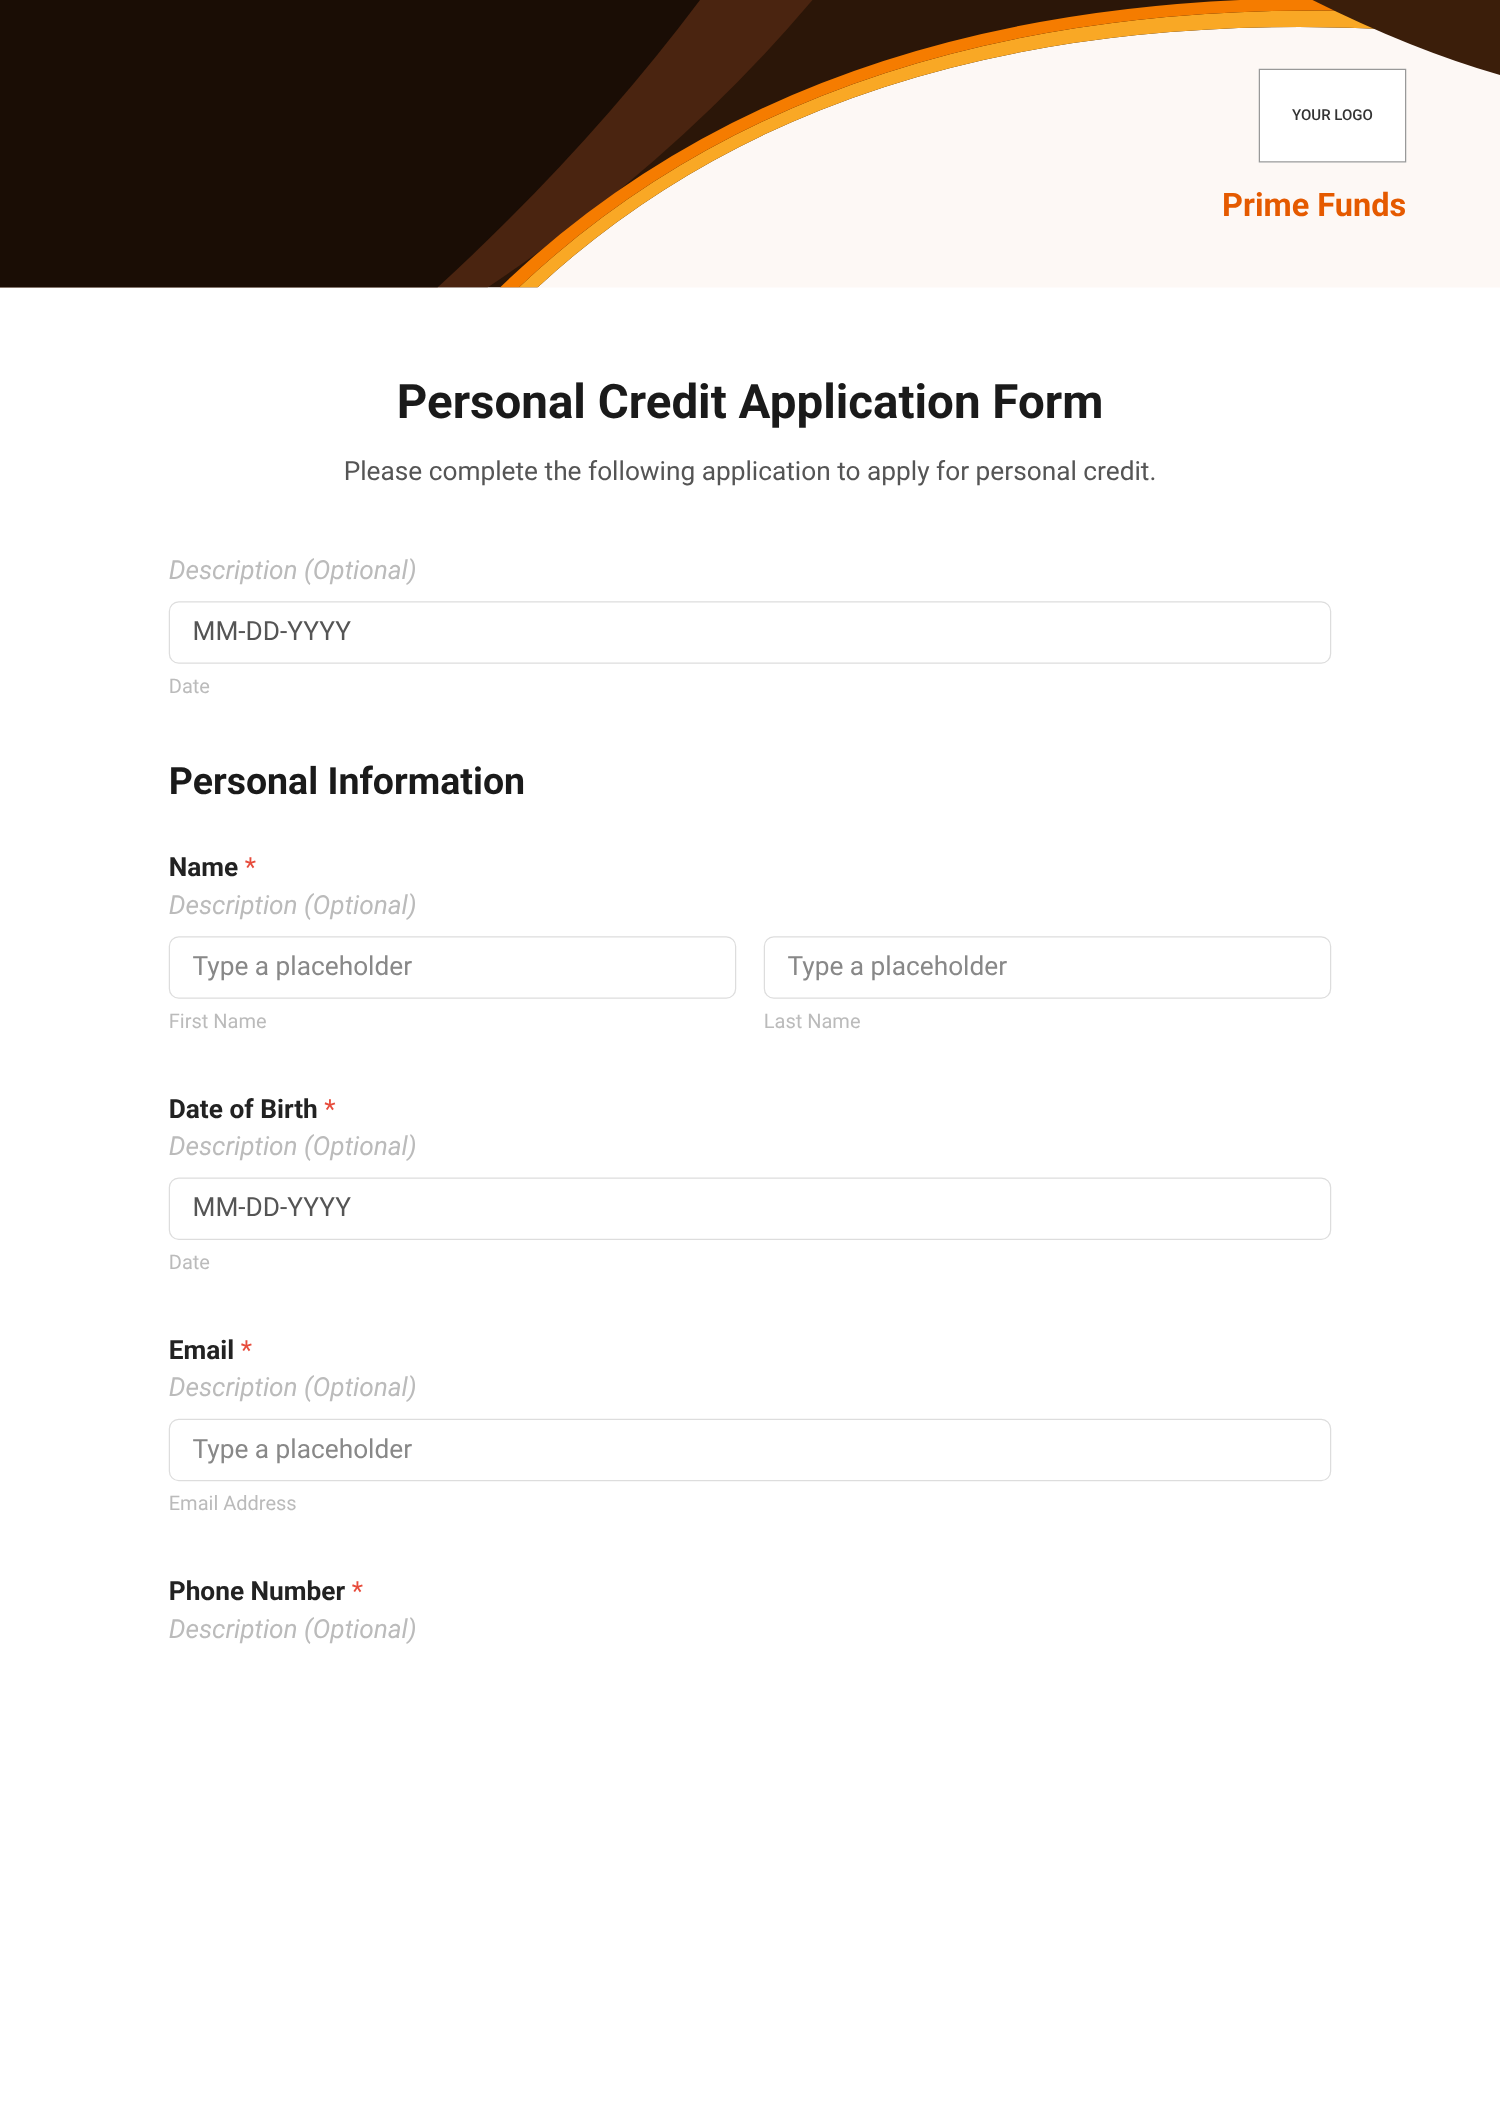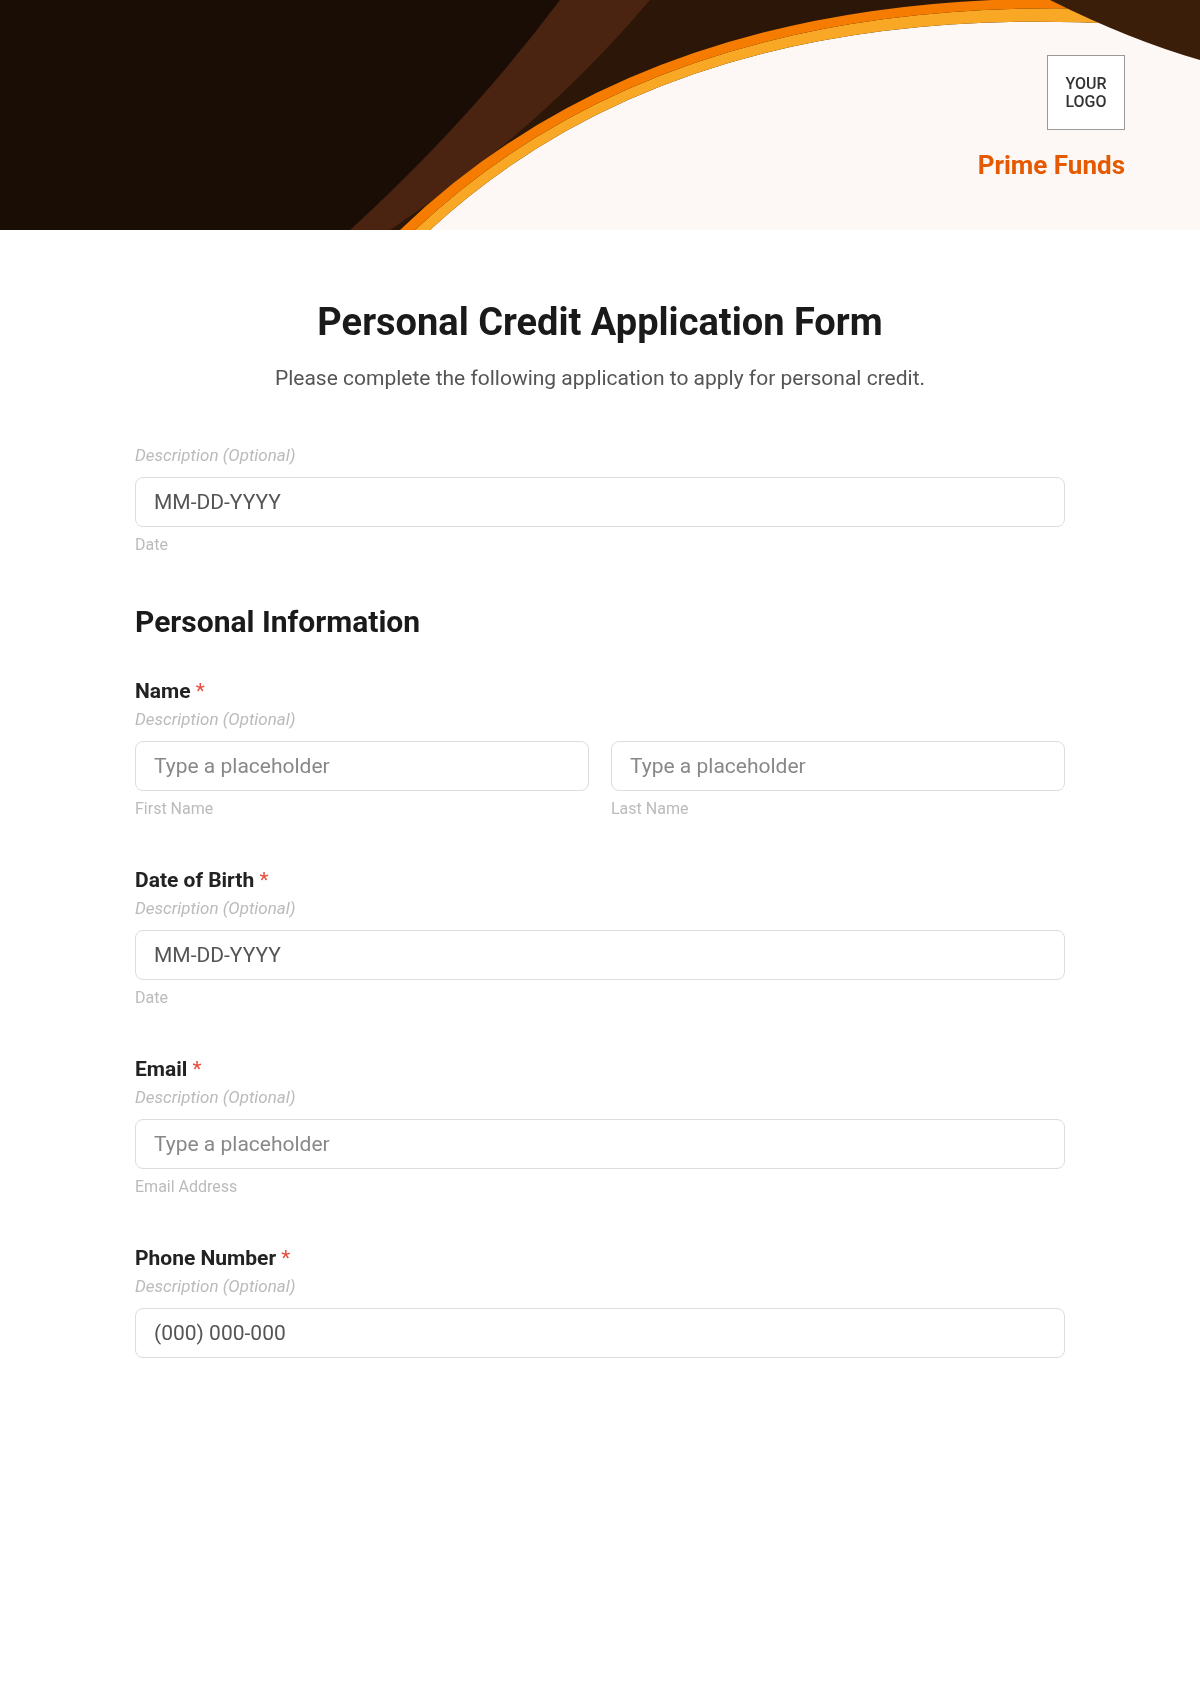--- a/index.html
+++ b/index.html
@@ -22,28 +22,28 @@
     left: 65px;
     color: #fff;
     font-size: 17px;
     line-height: 1.7;
     z-index: 10;
   }
   .logo-box {
     position: absolute;
     top: 55px;
     right: 75px;
-    width: 78px;
+    width: 118px;
     height: 75px;
     background: #fff;
     border: 1px solid #999;
     display: flex;
     align-items: center;
     justify-content: center;
-    font-size: 16px;
+    font-size: 12px;
     line-height: 1.1;
     text-align: center;
     color: #333;
     font-weight: 500;
     z-index: 10;
   }
   .brand {
     position: absolute;
     top: 150px;
     right: 75px;
@@ -72,21 +72,21 @@
   }
   .field { margin-bottom: 50px; }
   .field-label {
     font-size: 21px;
     font-weight: 700;
     color: #222;
     margin-bottom: 6px;
   }
   .req { color: #e74c3c; font-weight: 400; }
   .field-desc {
-    font-size: 17px;
+    font-size: 21px;
     color: #bbb;
     font-style: italic;
     margin-bottom: 12px;
   }
   .input {
     width: 100%;
     height: 50px;
     border: 1px solid #ddd;
     border-radius: 8px;
     padding: 11px 18px;
@@ -175,16 +175,15 @@
     <div class="field-desc">Description (Optional)</div>
     <input class="input lighter" placeholder="Type a placeholder" style="">
     <div class="sublabel">Email Address</div>
   </div>
 
   <div class="field" style="margin-bottom:0;">
     <div class="field-label">
       <span>Phone Number</span> <span class="req">*</span>
     </div>
     <div class="field-desc">Description (Optional)</div>
-    <input class="input" placeholder="(000) 000-000" style="">
   </div>
 
 </div>
 
 </body></html>

